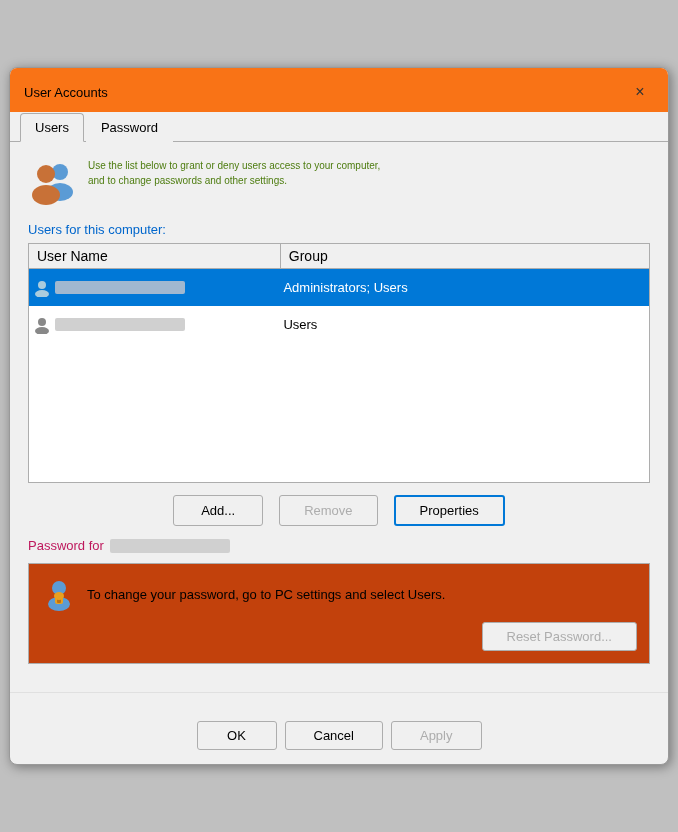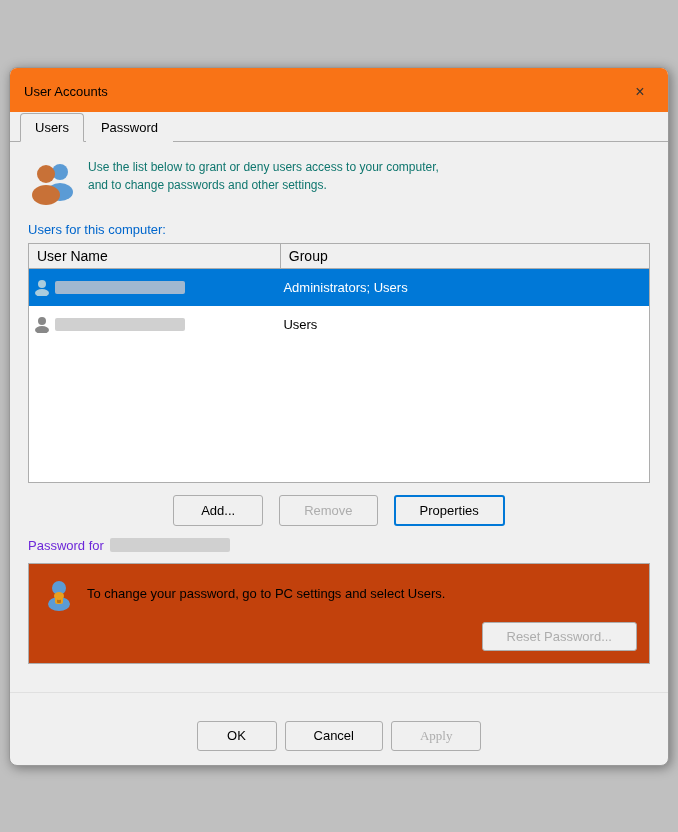--- a/index.html
+++ b/index.html
@@ -87,22 +87,22 @@
     }
     .info-icon {
       width: 48px;
       height: 48px;
       flex-shrink: 0;
       display: flex;
       align-items: center;
       justify-content: center;
     }
     .info-text {
-      font-size: 12px;
-      color: #0f766e;
+      font-size: 10px;
+      color: #4d7c0f;
       line-height: 1.5;
     }
 
     .section-label {
       color: #0066cc;
       font-size: 13px;
       margin-bottom: 6px;
     }
 
     .table-container {
@@ -171,21 +171,21 @@
       margin-bottom: 12px;
     }
     .password-label-row {
       font-size: 13px;
       margin-bottom: 10px;
       display: flex;
       align-items: center;
       gap: 6px;
     }
     .password-label {
-      color: #6d28d9;
+      color: #be185d;
     }
     .password-blurred {
       display: inline-block;
       background: #d0d0d0;
       border-radius: 2px;
       height: 14px;
       width: 120px;
       vertical-align: middle;
     }
     .password-info-box {
@@ -217,21 +217,20 @@
       border: 1px solid #adadad;
       background: #f0f0f0;
       border-radius: 3px;
       cursor: pointer;
       color: #000;
       min-width: 80px;
     }
     .bottom-btn.disabled {
       color: #adadad;
       cursor: default;
-      font-family: Liberation Serif, serif;
     }
   </style>
 </head>
 <body>
 
 <div class="dialog">
 
   <div class="title-bar">
     <span class="title-bar-title">User Accounts</span>
     <button class="close-btn">×</button>

